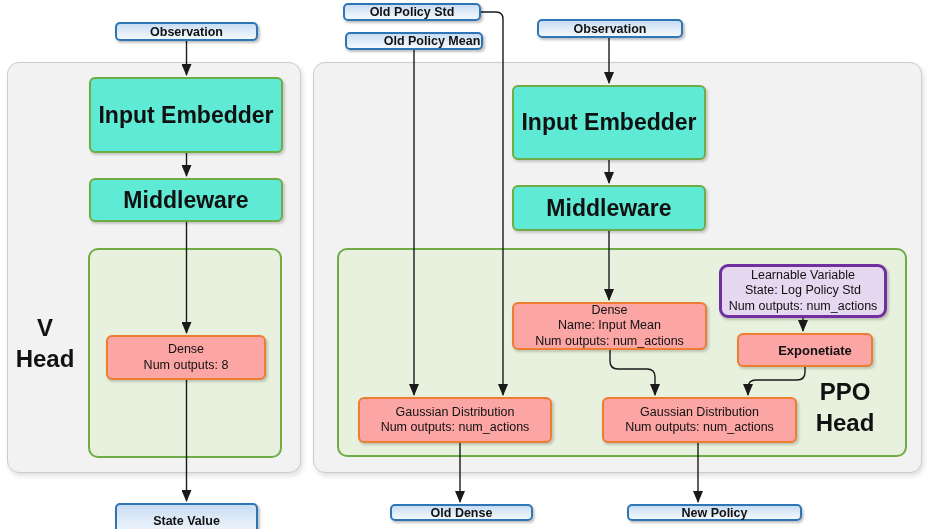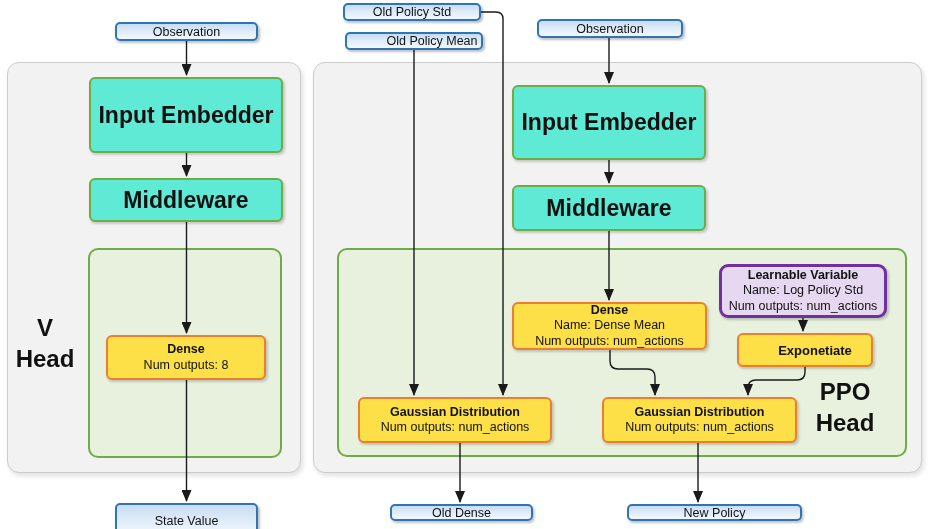--- a/index.html
+++ b/index.html
@@ -17,37 +17,37 @@
   }
   svg.connectors { position:absolute; left:0; top:0; z-index:3; }
   .node {
     position:absolute; z-index:4; display:flex; align-items:center; justify-content:center;
     box-sizing:border-box; text-align:center; white-space:nowrap;
   }
   .blue {
     background:linear-gradient(180deg,#C8DCF2 0%,#E2EDF9 55%,#F2F8FD 100%);
     border:2.5px solid #2E75B6; border-radius:5px;
     box-shadow:1.5px 2px 2.5px rgba(0,0,0,0.25);
-    font-weight:normal; font-size:12.5px;
+    font-weight:bold; font-size:12.5px;
   }
   .gbox {
     background:#5eead4; border:2.5px solid #6FAC46; border-radius:6px;
     box-shadow:1.5px 2px 2.5px rgba(0,0,0,0.18);
     font-weight:bold; font-size:23px;
   }
   .orange {
-    background:#fde047; border:2.5px solid #ED7D31; border-radius:6px;
+    background:#fca5a5; border:2.5px solid #ED7D31; border-radius:6px;
     box-shadow:1.5px 2px 2.5px rgba(0,0,0,0.18); font-size:12.5px;
   }
   .purple {
     background:#E6D8F0; border:3px solid #7030A0; border-radius:9px;
     box-shadow:1.5px 2px 2.5px rgba(0,0,0,0.20); font-size:12.5px;
   }
   .col { flex-direction:column; line-height:15.5px; }
-  .col .t { font-weight:bold; }
+  .col .t { font-weight:normal; }
   .bold1 { font-weight:bold; font-size:13px; }
   .head-label {
     position:absolute; z-index:4; font-weight:bold; font-size:24px;
     text-align:center; color:#111111;
   }
   .head-label div { line-height:31px; }
 </style>
 </head>
 <body>
 
@@ -114,26 +114,26 @@
     <span>Observation</span>
   </div>
   <div class="node gbox" style="left:512px; top:85px; width:194px; height:75px;">
     <span>Input Embedder</span>
   </div>
   <div class="node gbox" style="left:512px; top:185px; width:194px; height:46px;">
     <span>Middleware</span>
   </div>
   <div class="node purple col" style="left:719px; top:264px; width:168px; height:54px;">
     <span class="t">Learnable Variable</span>
-    <span>Name: Log Policy Std</span>
+    <span>State: Log Policy Std</span>
     <span>Num outputs: num_actions</span>
   </div>
   <div class="node orange col" style="left:512px; top:302px; width:195px; height:48px;">
     <span class="t">Dense</span>
-    <span>Name: Dense Mean</span>
+    <span>Name: Input Mean</span>
     <span>Num outputs: num_actions</span>
   </div>
   <div class="node orange bold1" style="left:737px; top:333px; width:136px; height:34px;padding-left:20px;">
     <span>Exponetiate</span>
   </div>
   <div class="node orange col" style="left:358px; top:397px; width:194px; height:46px;">
     <span class="t">Gaussian Distribution</span>
     <span>Num outputs: num_actions</span>
   </div>
   <div class="node orange col" style="left:602px; top:397px; width:195px; height:46px;">

